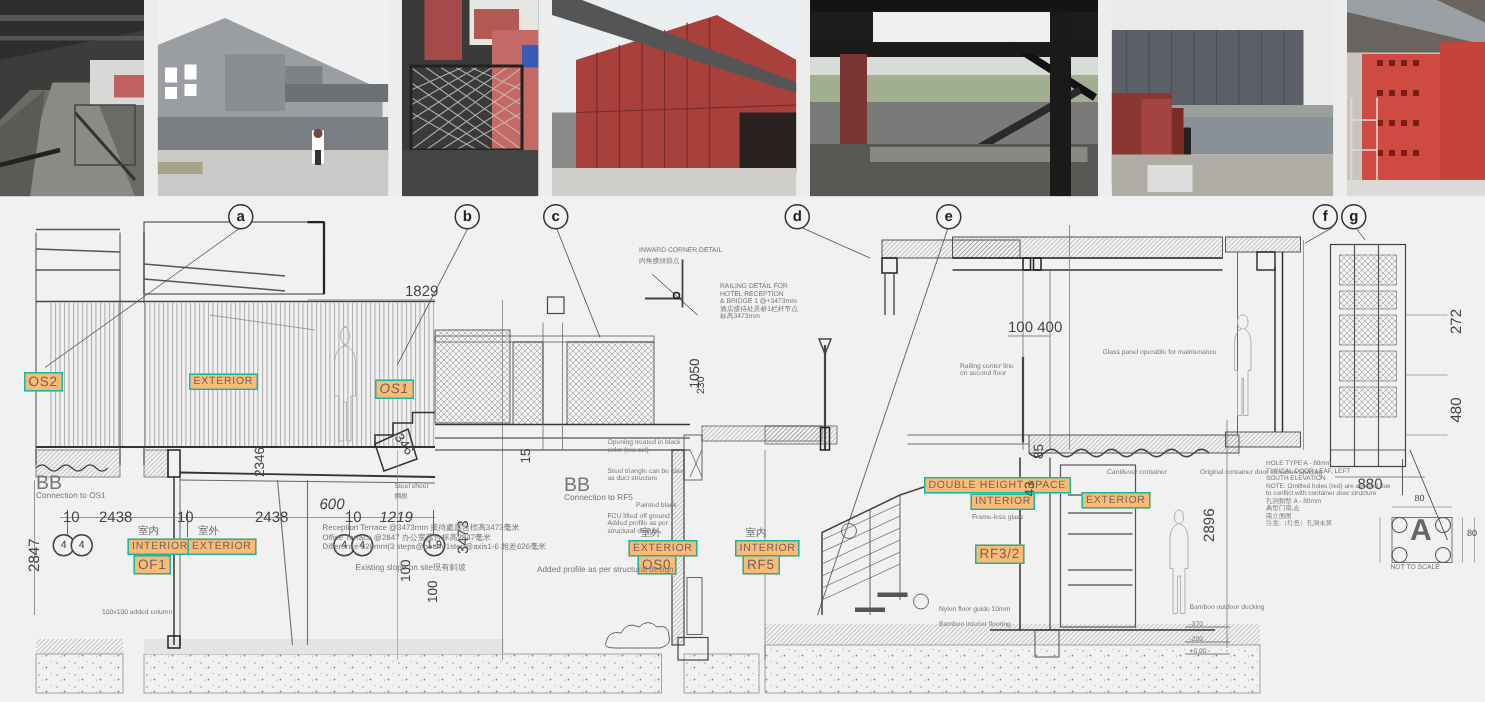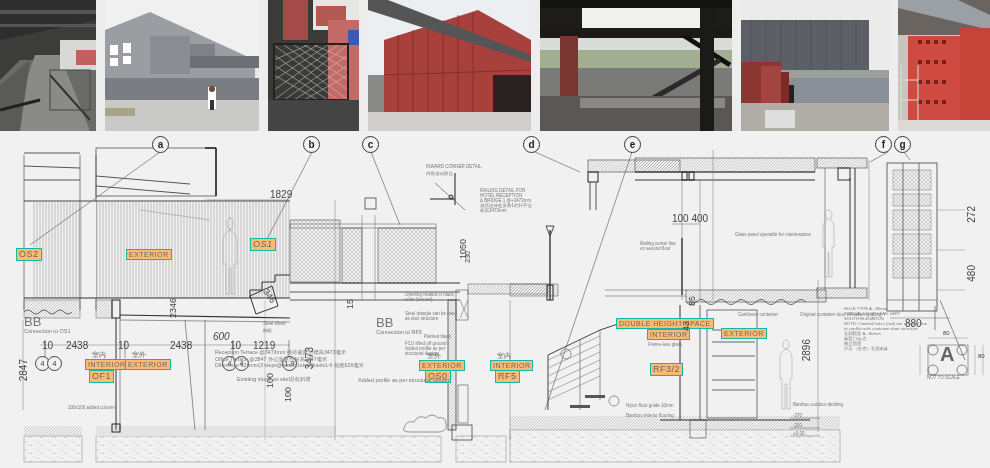--- a/index.html
+++ b/index.html
@@ -388,21 +388,21 @@
   <div class="callout" style="left:152px;top:5px;">a</div>
   <div class="callout" style="left:303px;top:5px;">b</div>
   <div class="callout" style="left:362px;top:5px;">c</div>
   <div class="callout" style="left:523px;top:5px;">d</div>
   <div class="callout" style="left:624px;top:5px;">e</div>
   <div class="callout" style="left:875px;top:5px;">f</div>
   <div class="callout" style="left:894px;top:5px;">g</div>
 
   <div class="tag big" style="left:16px;top:117px;">OS2</div>
   <div class="tag" style="left:126px;top:118px;">EXTERIOR</div>
-  <div class="tag big" style="left:250px;top:107px;font-style:italic;">OS1</div>
+  <div class="tag big" style="left:250px;top:122px;font-style:italic;">OS1</div>
 
   <div class="lbl" style="left:92px;top:220px;font-size:7px;">室内</div>
   <div class="tag" style="left:85px;top:228px;">INTERIOR</div>
   <div class="lbl" style="left:132px;top:220px;font-size:7px;">室外</div>
   <div class="tag" style="left:125px;top:228px;">EXTERIOR</div>
   <div class="tag big" style="left:89px;top:239px;">OF1</div>
 
   <div class="lbl" style="left:427px;top:221px;font-size:7px;">室外</div>
   <div class="tag" style="left:419px;top:229px;">EXTERIOR</div>
   <div class="tag big" style="left:425px;top:239px;">OS0</div>
@@ -424,21 +424,21 @@
     <small>Connection to RF5</small>
   </div>
 
   <div class="dim" style="left:240px;top:58px;margin-left:30px;">1829</div>
   <div class="dim" style="left:42px;top:209px;">10</div>
   <div class="dim" style="left:66px;top:209px;">2438</div>
   <div class="dim" style="left:118px;top:209px;">10</div>
   <div class="dim" style="left:170px;top:209px;">2438</div>
   <div class="dim" style="left:213px;top:200px;font-style:italic;">600</div>
   <div class="dim" style="left:230px;top:209px;">10</div>
-  <div class="dim" style="left:253px;top:209px;">1219</div>
+  <div class="dim" style="left:253px;top:209px;font-style:italic;">1219</div>
   <div class="dim v" style="left:18px;top:228px;">2847</div>
   <div class="dim v" style="left:304px;top:216px;">3473</div>
   <div class="dim v" style="left:168px;top:167px;font-size:9px;">2346</div>
   <div class="dim" style="left:262px;top:160px;font-size:9px;transform:rotate(55deg);">346</div>
   <div class="dim v" style="left:345px;top:168px;font-size:9px;">15</div>
   <div class="dim v" style="left:458px;top:108px;font-size:9px;">1050</div>
   <div class="dim" style="left:672px;top:82px;">100 400</div>
   <div class="dim v" style="left:801px;top:208px;">2896</div>
   <div class="dim v" style="left:687px;top:165px;font-size:9px;">85</div>
   <div class="dim v" style="left:681px;top:190px;font-size:9px;">43</div>

